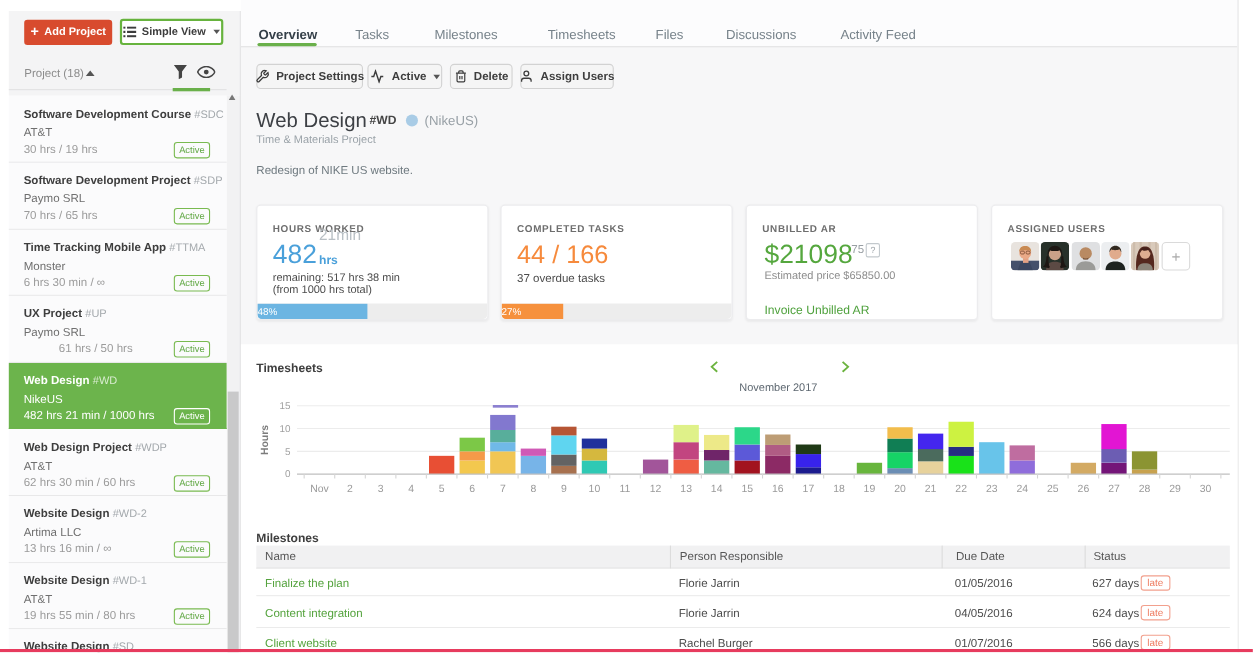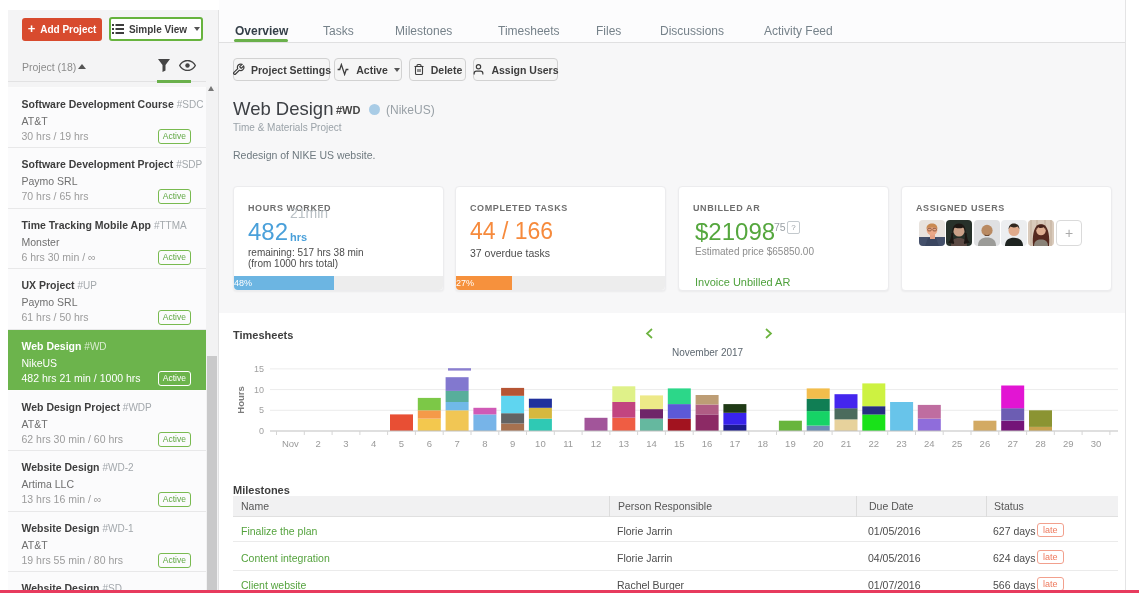--- a/index.html
+++ b/index.html
@@ -73,21 +73,21 @@
 </div>
 <div class="sb-item" style="top:208.7px;height:59.6px;">
 <div class="sb-title" style="color:#3e3e3e;">Time Tracking Mobile App <span class="sb-code" style="color:#a3a8ac;">#TTMA</span></div>
 <div class="sb-client" style="color:#6f6f6f;">Monster</div>
 <div class="sb-hours" style="color:#9b9b9b;">6 hrs 30 min / ∞</div>
 <div class="badge">Active</div>
 </div>
 <div class="sb-item" style="top:269.3px;height:59.6px;">
 <div class="sb-title" style="color:#3e3e3e;">UX Project <span class="sb-code" style="color:#a3a8ac;">#UP</span></div>
 <div class="sb-client" style="color:#6f6f6f;">Paymo SRL</div>
-<div class="sb-hours" style="color:#9b9b9b;">61 hrs / 50 hrs</div>
+<div class="sb-hours" style="color:#9b9b9b;margin-left:32px;">61 hrs / 50 hrs</div>
 <div class="badge">Active</div>
 </div>
 <div class="sb-item" style="top:329.9px;height:59.6px;background:#6cb44c;border-bottom:1px solid #6cb44c;">
 <div class="sb-title" style="color:#ffffff;">Web Design <span class="sb-code" style="color:#d9ecd0;">#WD</span></div>
 <div class="sb-client" style="color:#ffffff;">NikeUS</div>
 <div class="sb-hours" style="color:#ffffff;">482 hrs 21 min / 1000 hrs</div>
 <div class="badge" style="border-color:#ffffff;color:#ffffff;">Active</div>
 </div>
 <div class="sb-item" style="top:390.5px;height:59.6px;">
 <div class="sb-title" style="color:#3e3e3e;">Web Design Project <span class="sb-code" style="color:#a3a8ac;">#WDP</span></div>

